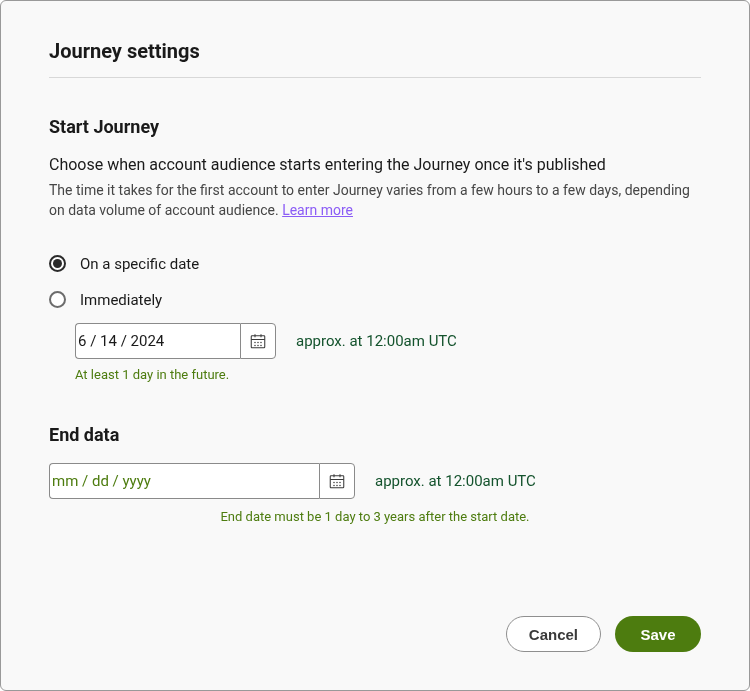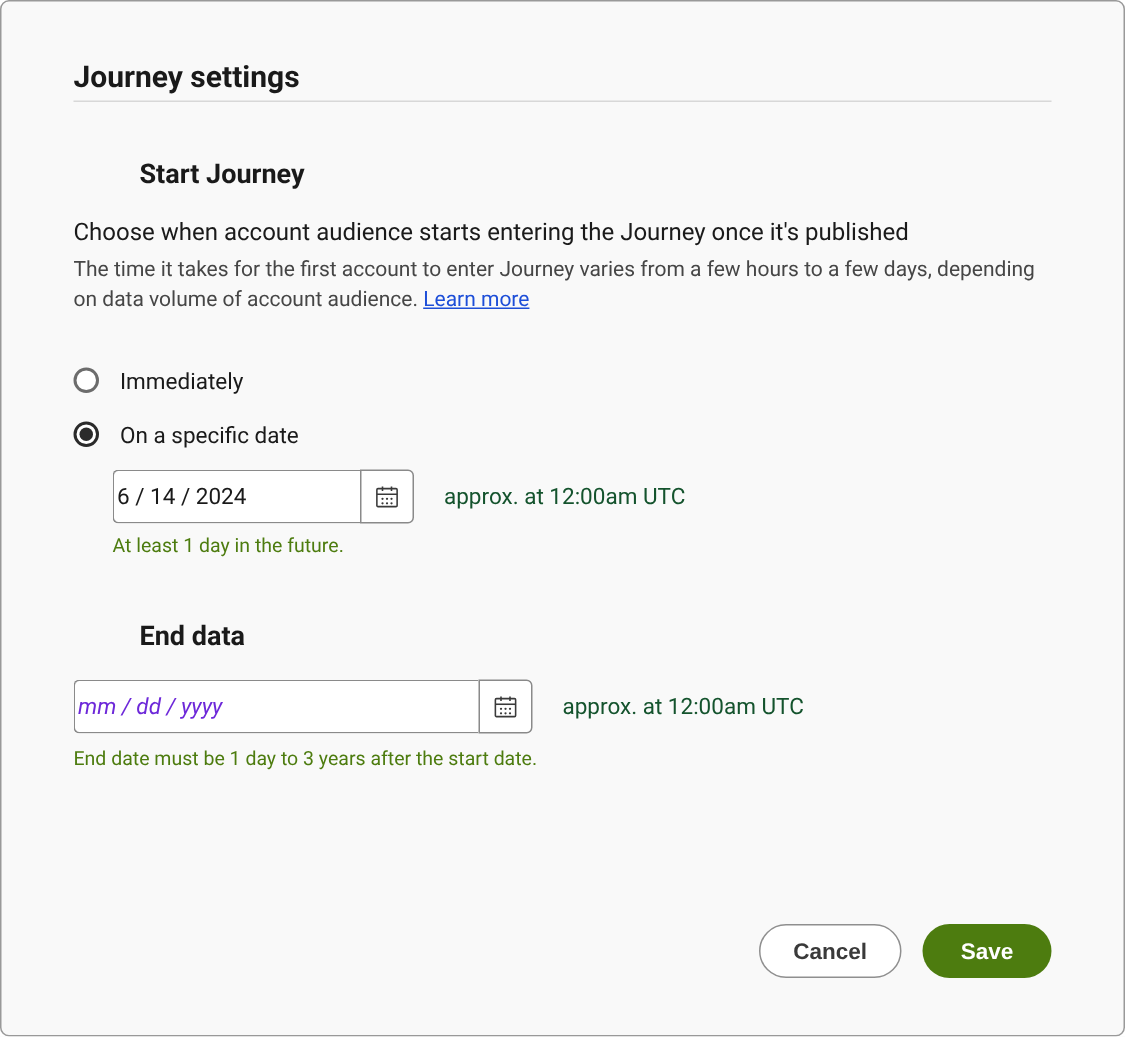--- a/index.html
+++ b/index.html
@@ -20,43 +20,42 @@
       border: 1px solid #999;
       border-radius: 6px;
       padding: 38px 48px 38px 48px;
       display: flex;
       flex-direction: column;
     }
     .dialog-title {
       font-size: 20px;
       font-weight: 700;
       color: #1a1a1a;
-      padding-bottom: 4px;
+      padding-bottom: 14px;
       border-bottom: 1px solid #d8d8d8;
     }
     .section-title {
       font-size: 18px;
       font-weight: 700;
       color: #1a1a1a;
       margin-top: 38px;
       margin-bottom: 18px;
-      margin-left: 44px;
     }
     .lead {
       font-size: 16px;
       color: #1a1a1a;
       margin-bottom: 6px;
     }
     .sub {
       font-size: 14px;
       color: #464646;
       line-height: 1.45;
     }
     .link {
-      color: #1d4ed8;
+      color: #8b5cf6;
       text-decoration: underline;
       cursor: pointer;
     }
     .radio-group {
       margin-top: 34px;
     }
     .radio-row {
       display: flex;
       align-items: center;
       gap: 14px;
@@ -108,22 +107,21 @@
       border-bottom-left-radius: 4px;
       background: #fff;
       font-size: 15px;
       color: #1a1a1a;
       padding: 0 2px;
       display: flex;
       align-items: center;
       min-width: 165px;
     }
     .date-text.placeholder {
-      color: #6d28d9;
-      font-style: italic;
+      color: #4d7c0f;
     }
     .date-btn {
       width: 36px;
       border: 1px solid #8a8a8a;
       border-top-right-radius: 4px;
       border-bottom-right-radius: 4px;
       background: #fff;
       display: flex;
       align-items: center;
       justify-content: center;
@@ -146,20 +144,21 @@
       margin-top: 8px;
     }
     .section-title.end {
       margin-top: 42px;
     }
     .end-block .date-text {
       min-width: 270px;
     }
     .end-block .hint {
       margin-top: 10px;
+      text-align: center;
     }
     .footer {
       margin-top: auto;
       display: flex;
       justify-content: flex-end;
       gap: 14px;
     }
     .btn {
       height: 36px;
       border-radius: 18px;
@@ -193,27 +192,27 @@
   <div class="section-title">Start Journey</div>
 
   <div class="lead">Choose when account audience starts entering the Journey once it's published</div>
   <div class="sub">
     <span>The time it takes for the first account to enter Journey varies from a few hours to a few days, depending on data volume of account audience. </span><a class="link">Learn more</a>
   </div>
 
   <div class="radio-group">
 
     <div class="radio-row">
+      <span class="radio selected"></span>
+      <span class="radio-label">On a specific date</span>
+    </div>
+
+    <div class="radio-row">
       <span class="radio"></span>
       <span class="radio-label">Immediately</span>
-    </div>
-
-    <div class="radio-row">
-      <span class="radio selected"></span>
-      <span class="radio-label">On a specific date</span>
     </div>
 
     <div class="date-block">
       <div class="date-row">
         <div class="date-input-wrap">
           <div class="date-text">6 /  14 / 2024</div>
           <div class="date-btn">
             <svg viewBox="0 0 24 24">
               <rect x="3" y="5" width="18" height="16" rx="1"></rect>
               <line x1="3" y1="10" x2="21" y2="10"></line>

